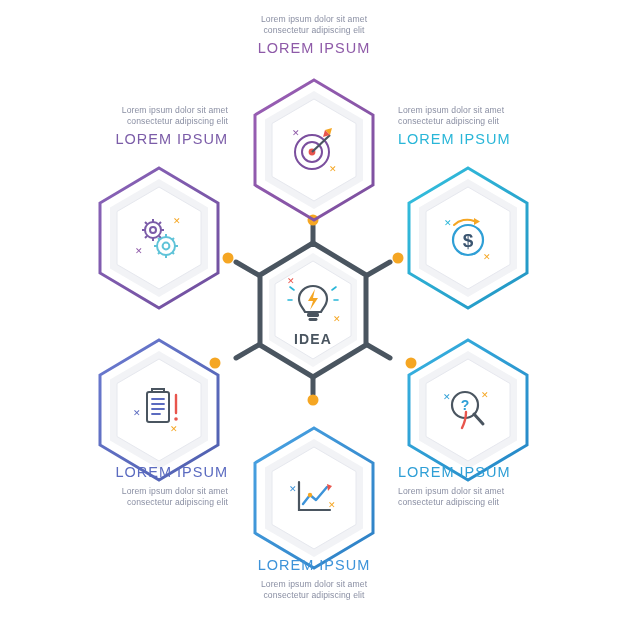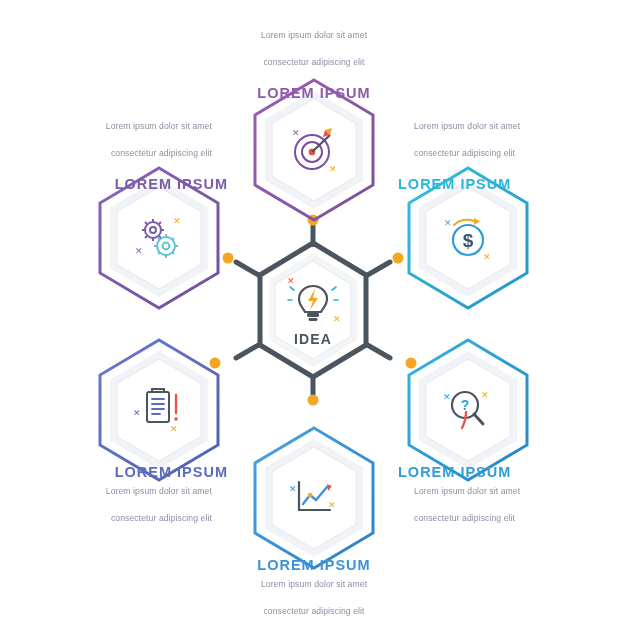--- a/index.html
+++ b/index.html
@@ -29,25 +29,25 @@
   }
   .label {
     position: absolute;
     width: 190px;
     line-height: 1.28;
   }
   .label .desc {
     font-size: 8.6px;
     color: #8a8fa3;
     letter-spacing: .1px;
-    margin: 16px;
+    margin: 0;
   }
   .label .title {
     font-size: 14.5px;
-    font-weight: bold;
+    font-weight: normal;
     letter-spacing: 1.0px;
     margin-top: 3px;
   }
   .ta-left { text-align: left; }
   .ta-right { text-align: right; }
   .ta-center { text-align: center; }
   svg { display: block; }
   .ic-text {
     font-family: "Liberation Sans", sans-serif;
   }

